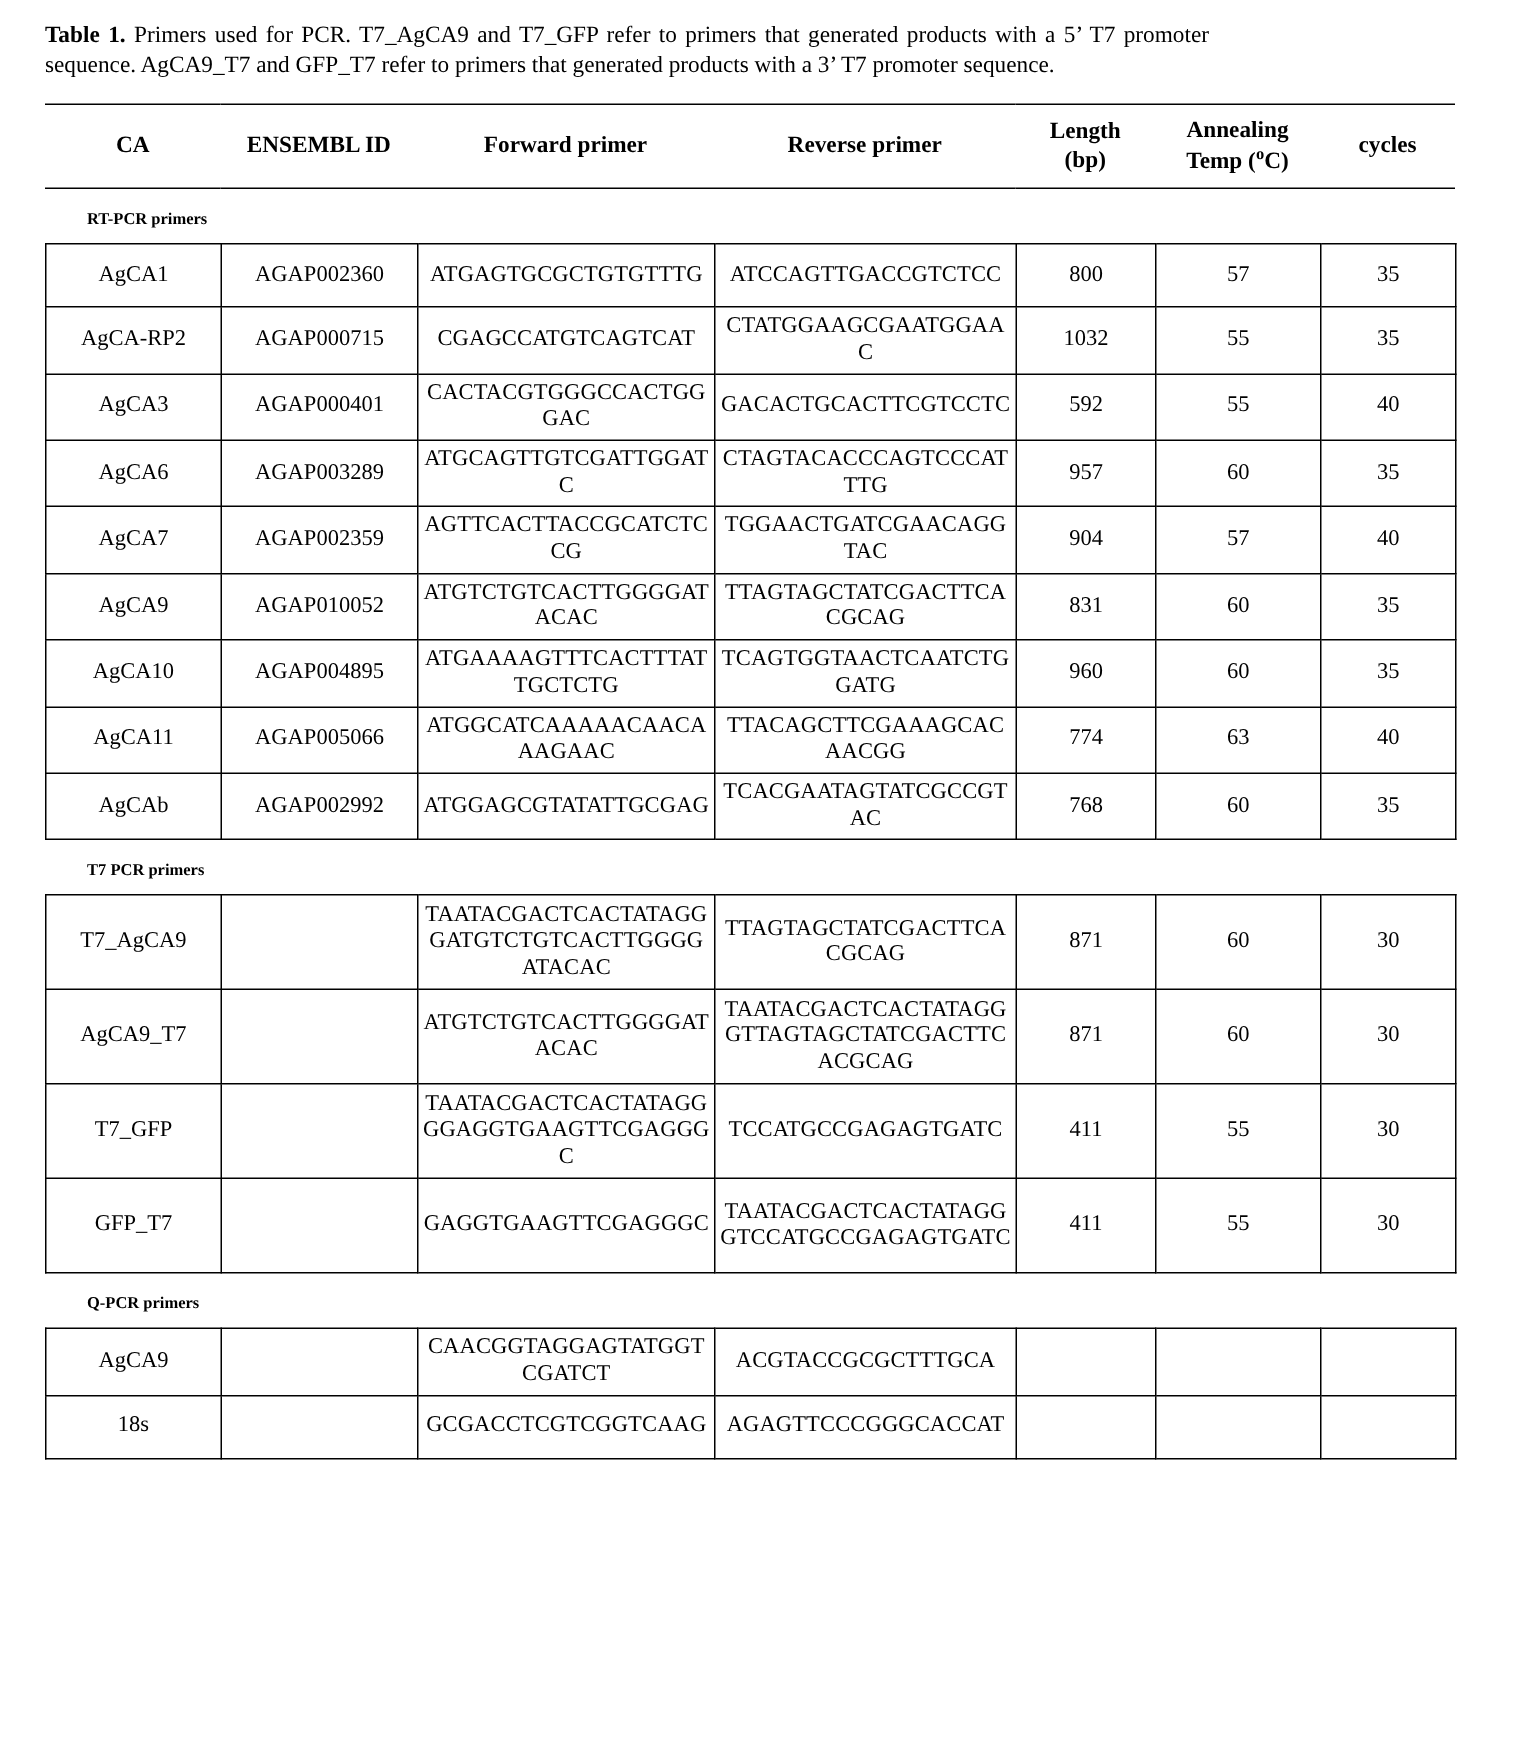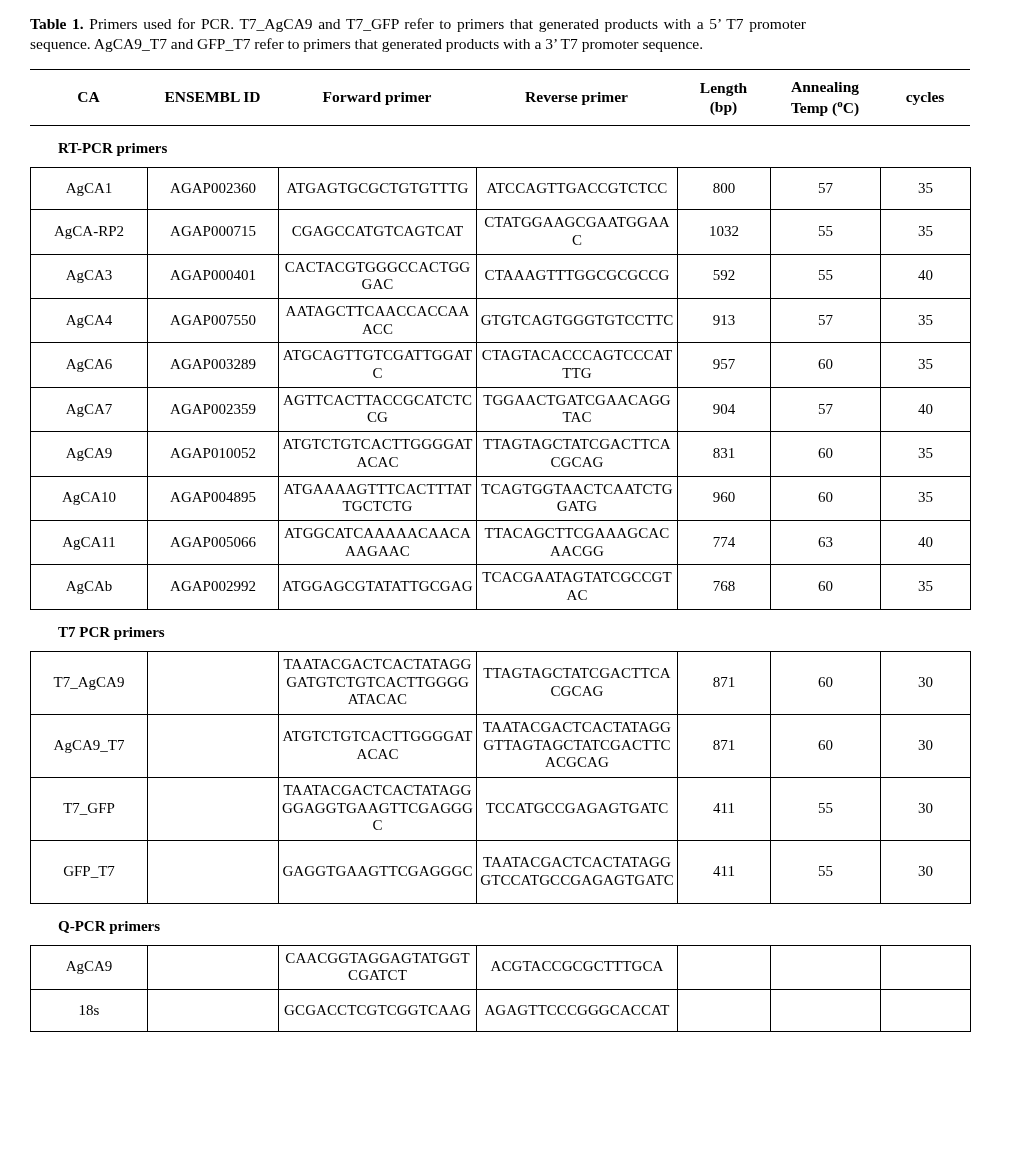--- a/index.html
+++ b/index.html
@@ -59,21 +59,21 @@
     font-size: 15.5px;
     text-align: center;
     vertical-align: middle;
     padding: 8px 3px;
     line-height: 1.2;
   }
   .sup { font-size: 11px; vertical-align: super; }
 
   .section-label {
     font-weight: bold;
-    font-size: 15px;
+    font-size: 11px;
     margin: 14px 0 10px 28px;
   }
 
   
   col.c-ca     { width: 117px; }
   col.c-ens    { width: 131px; }
   col.c-fwd    { width: 198px; }
   col.c-rev    { width: 201px; }
   col.c-len    { width: 93px; }
   col.c-temp   { width: 110px; }
@@ -151,33 +151,24 @@
         <td class="seq">CGAGCCATGTCAGTCAT</td>
         <td class="seq">CTATGGAAGCGAATGGAAC</td>
         <td>1032</td>
         <td>55</td>
         <td>35</td>
       </tr>
       <tr class="row-rt">
         <td class="ca-col">AgCA3</td>
         <td>AGAP000401</td>
         <td class="seq">CACTACGTGGGCCACTGGGAC</td>
-        <td class="seq">CTAAAGTTTGGCGCGCCG</td>
+        <td class="seq">GACACTGCACTTCGTCCTC</td>
         <td>592</td>
         <td>55</td>
         <td>40</td>
-      </tr>
-      <tr class="row-rt">
-        <td class="ca-col">AgCA4</td>
-        <td>AGAP007550</td>
-        <td class="seq">AATAGCTTCAACCACCAAACC</td>
-        <td class="seq">GTGTCAGTGGGTGTCCTTC</td>
-        <td>913</td>
-        <td>57</td>
-        <td>35</td>
       </tr>
       <tr class="row-rt">
         <td class="ca-col">AgCA6</td>
         <td>AGAP003289</td>
         <td class="seq">ATGCAGTTGTCGATTGGATC</td>
         <td class="seq">CTAGTACACCCAGTCCCATTTG</td>
         <td>957</td>
         <td>60</td>
         <td>35</td>
       </tr>

